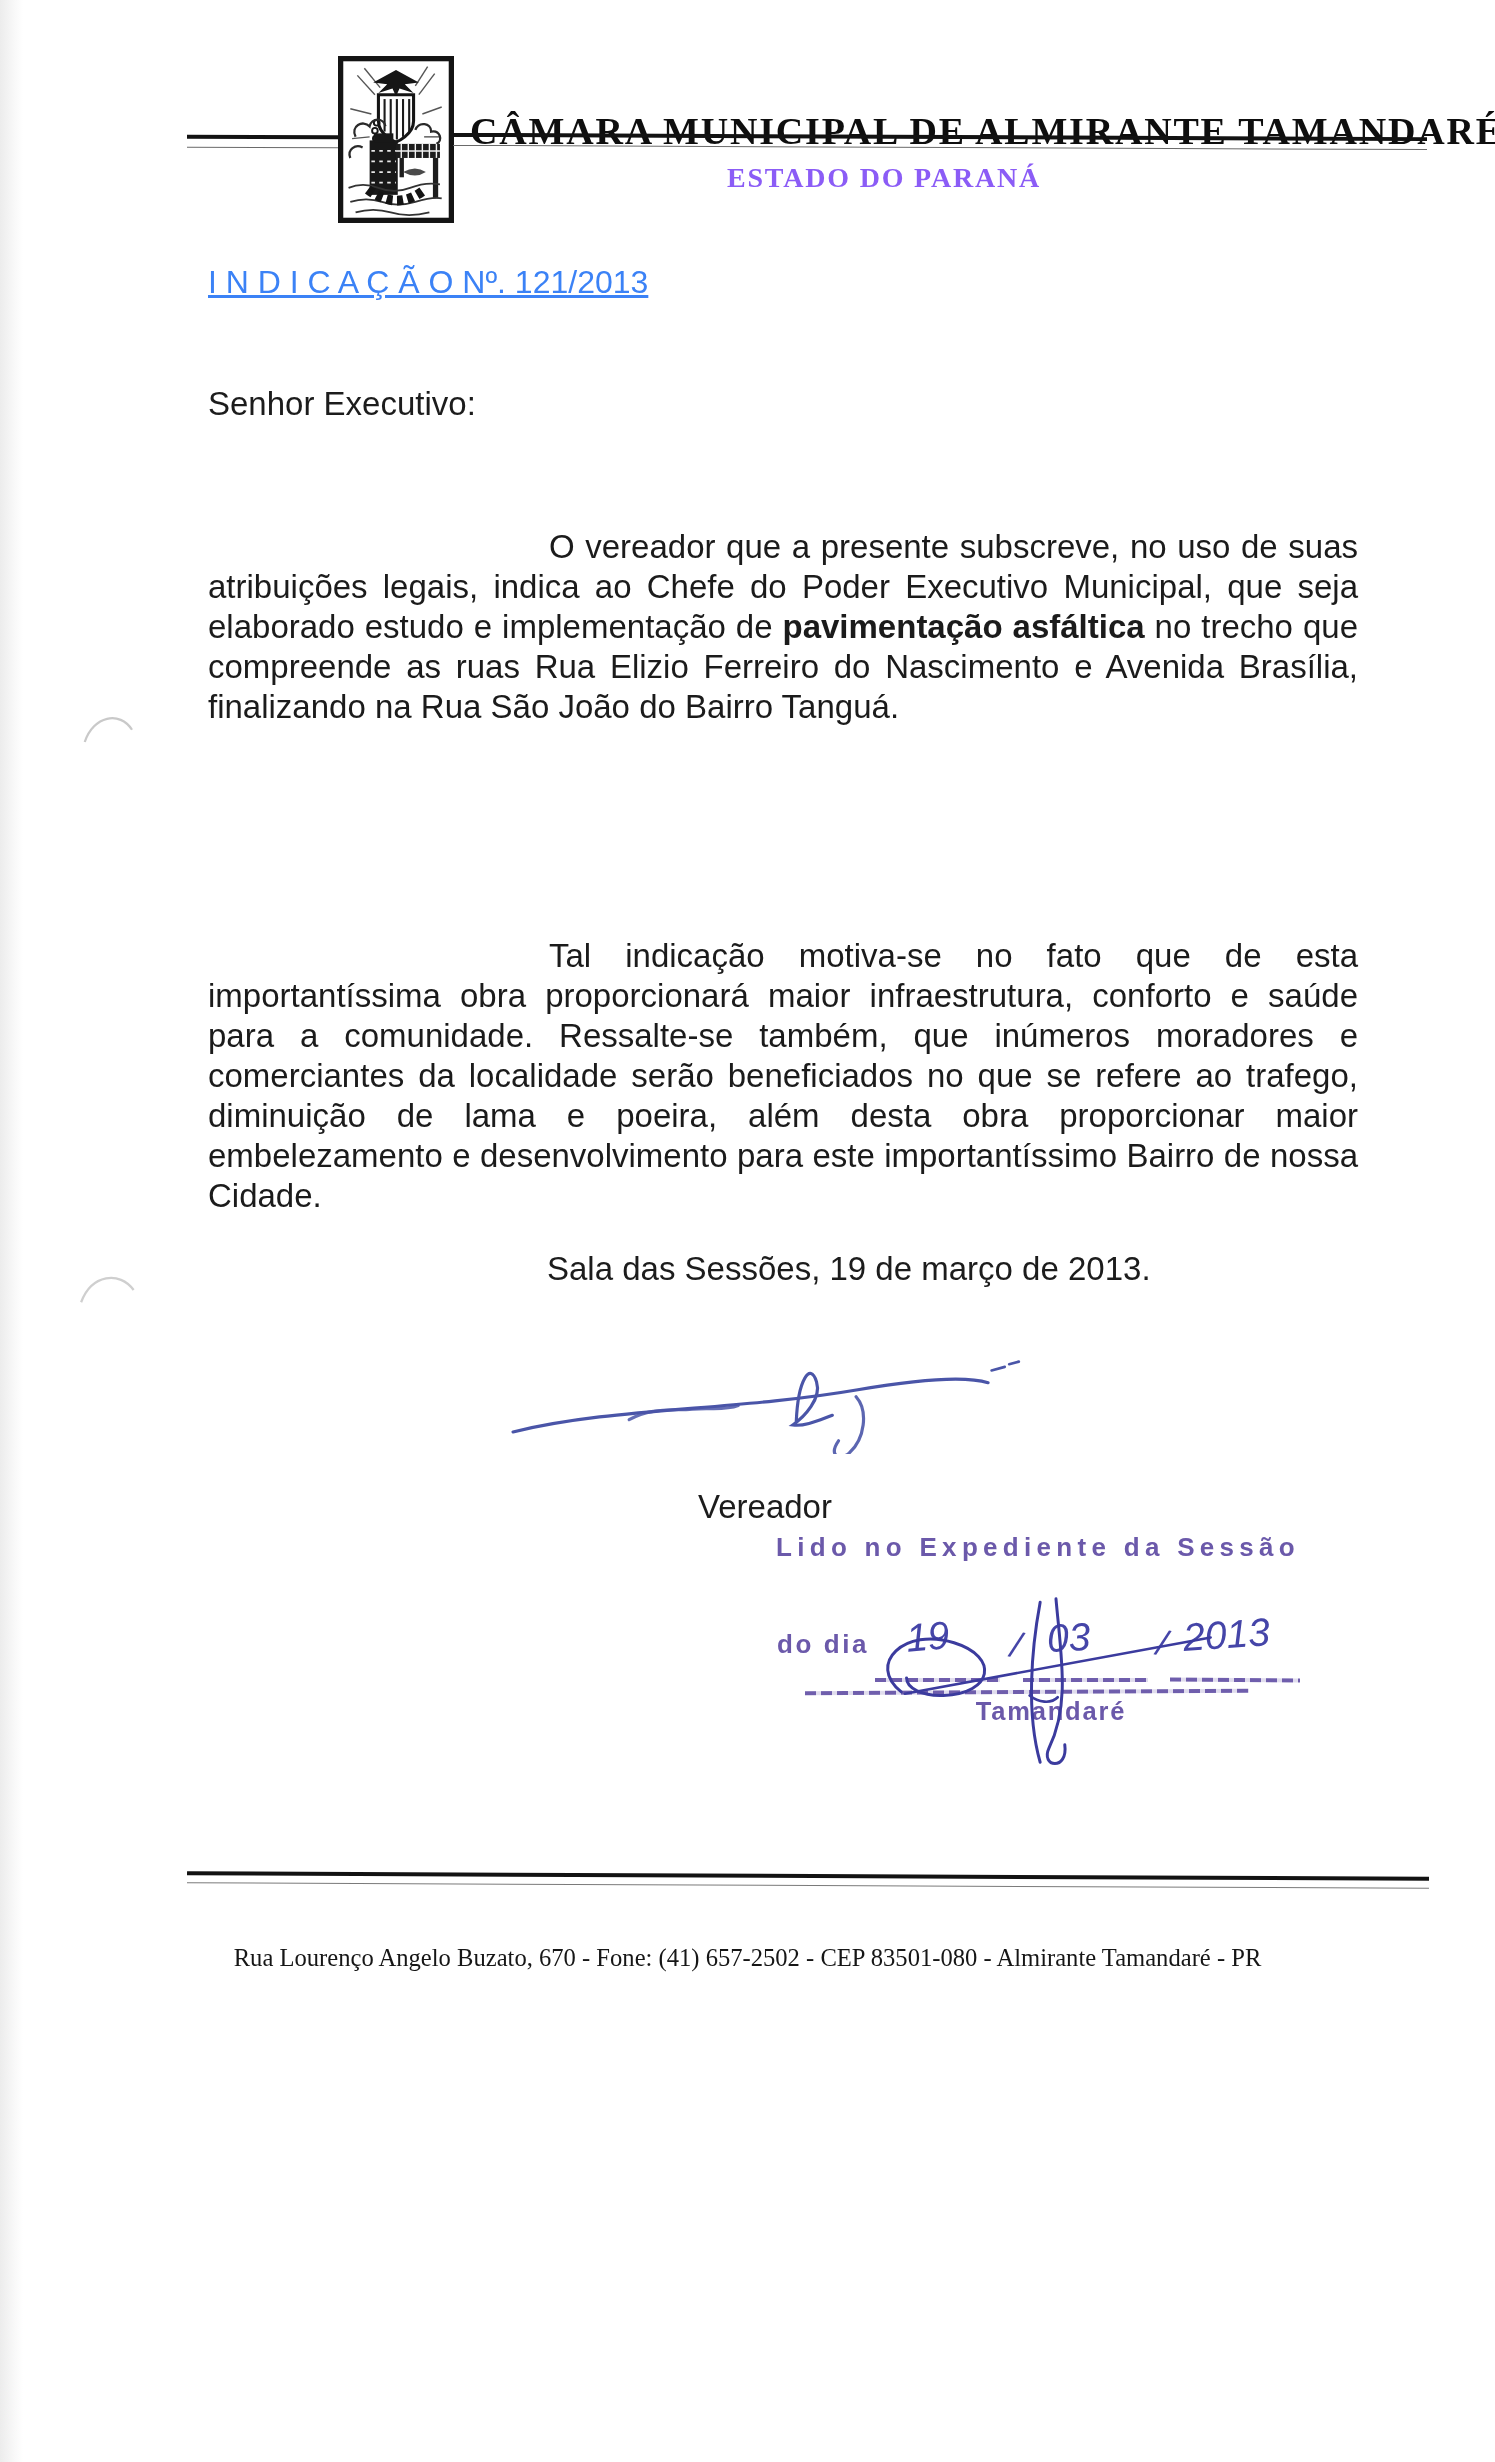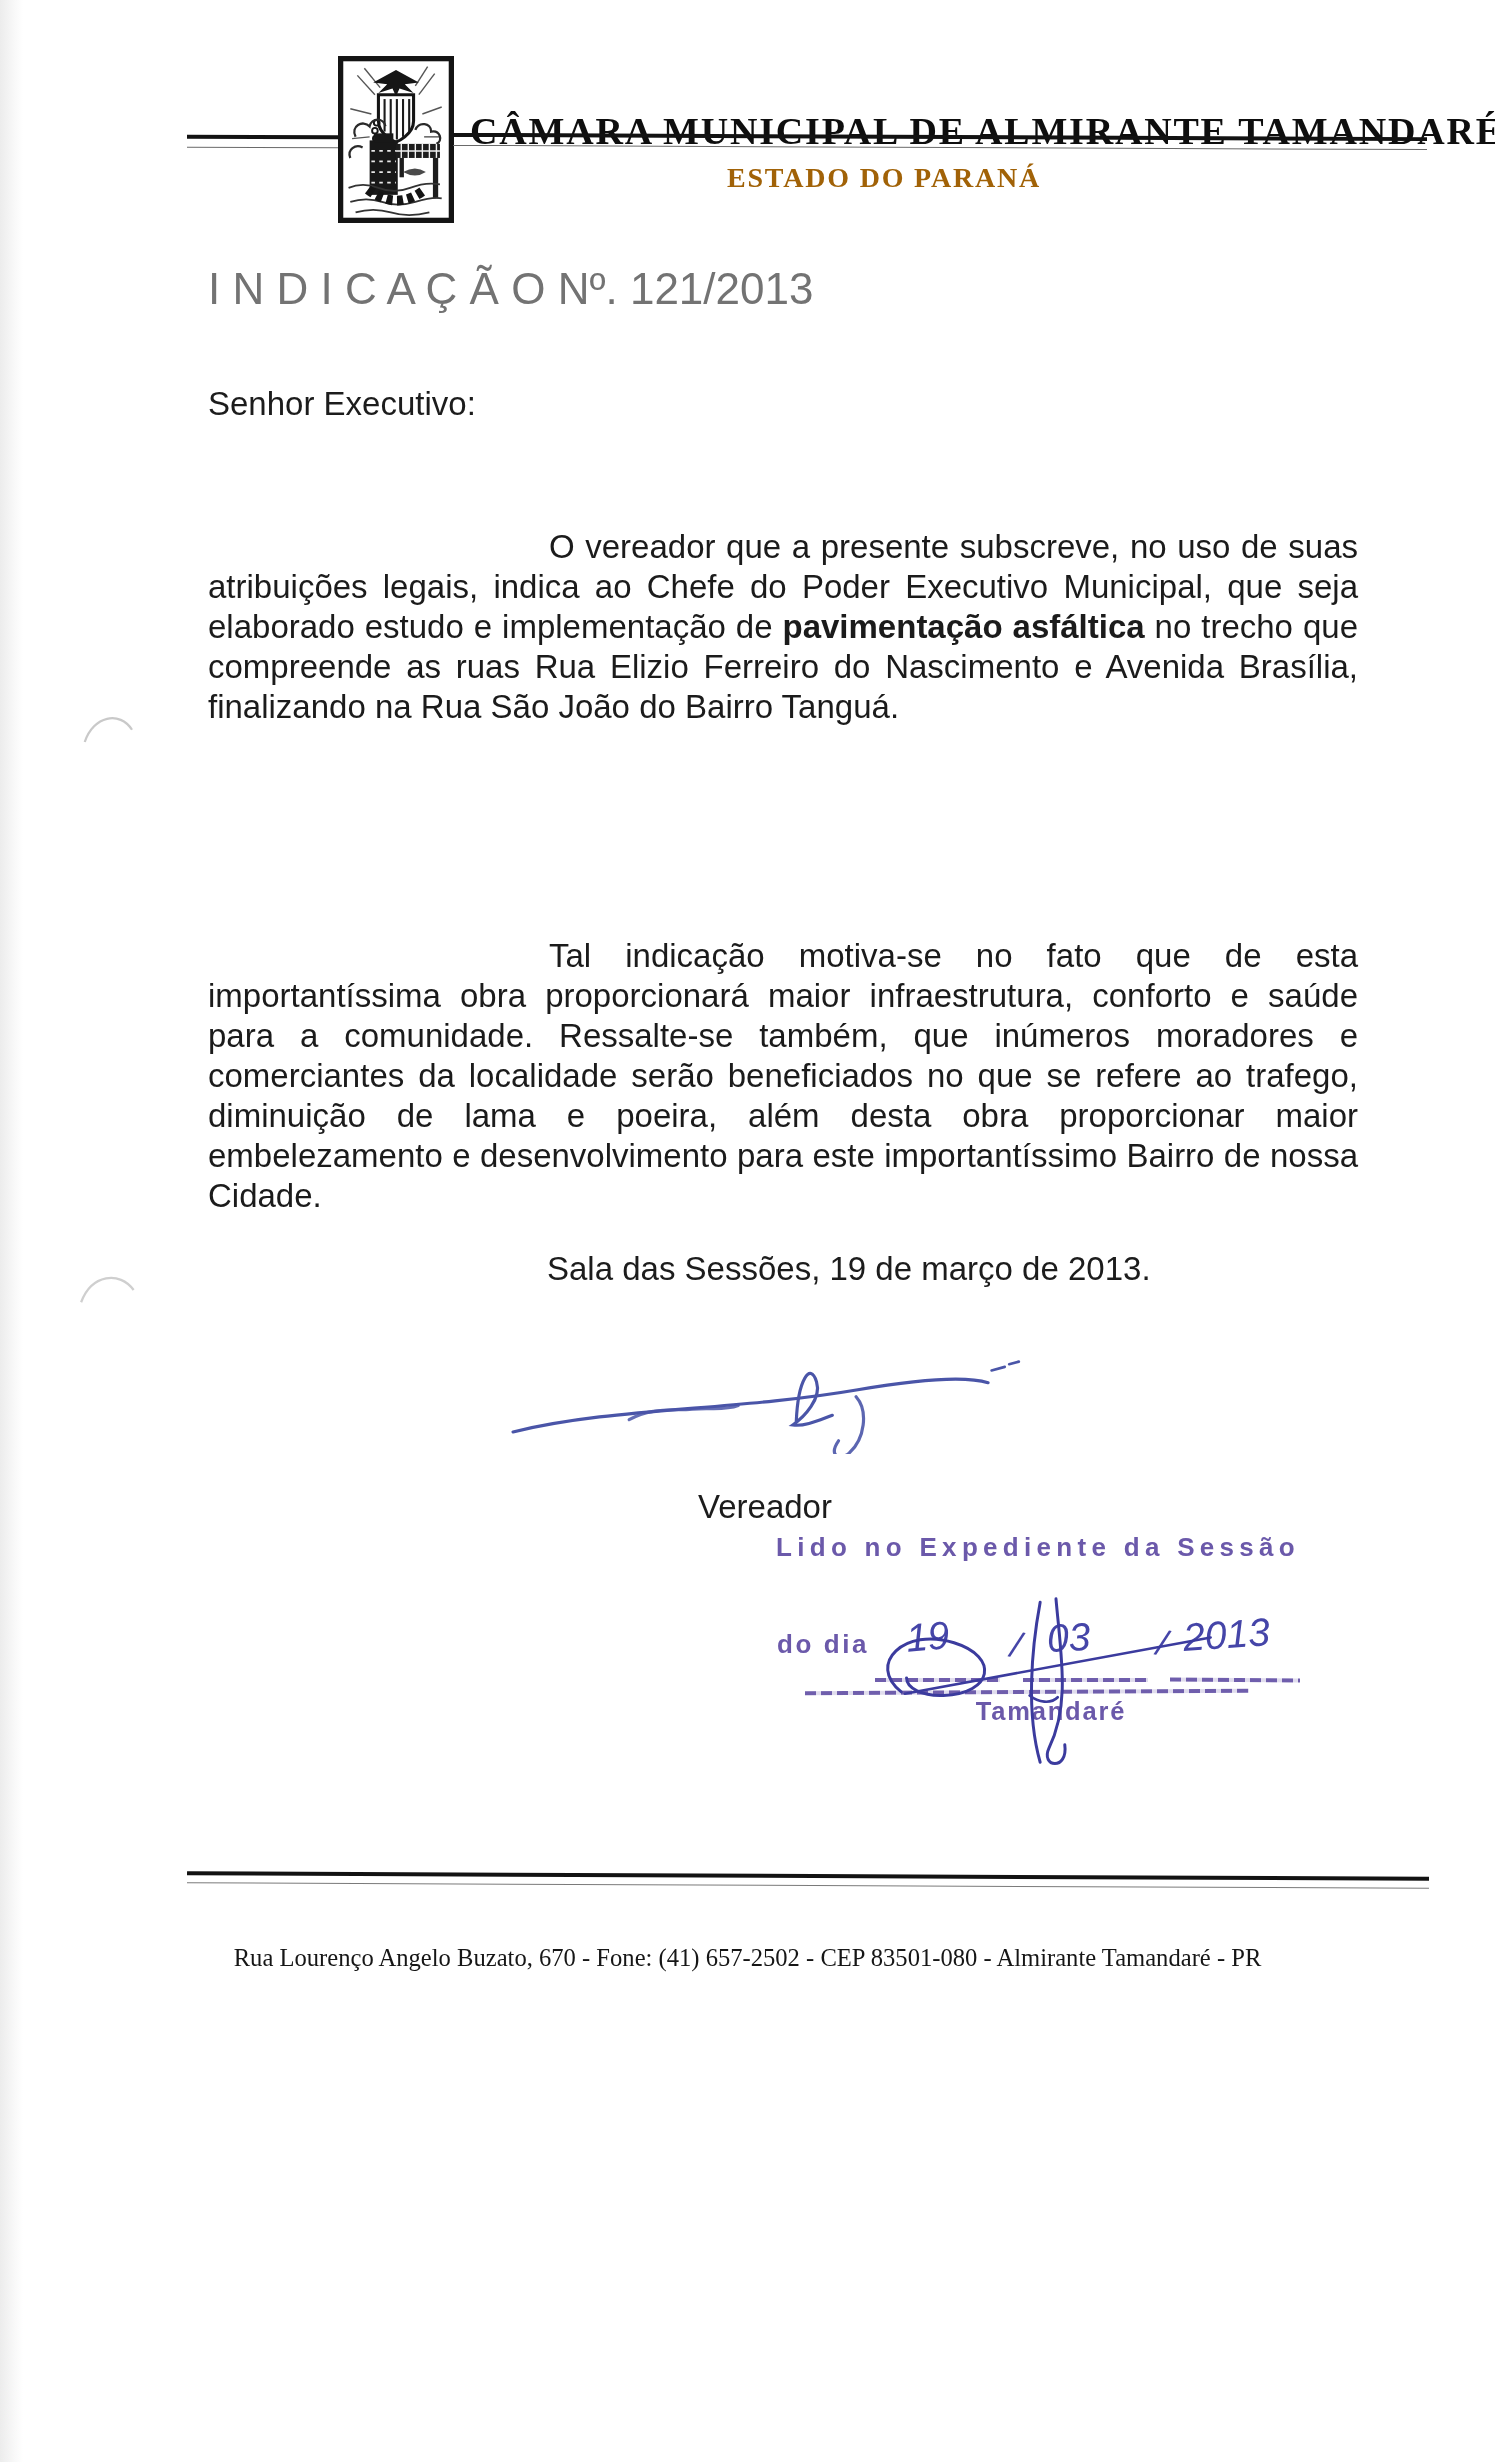--- a/index.html
+++ b/index.html
@@ -24,27 +24,27 @@
     white-space:nowrap;
   }
   .rule2{height:16px;}
   .rule2 .r-thick{height:3.5px;background:#121212;}
   .rule2 .r-thin{height:1.8px;background:#6a6a6a;margin-top:8px;}
   .hdr-rule-left{left:187px;top:135px;width:151px;transform:rotate(.2deg);}
   .hdr-rule-right{left:453px;top:135px;width:974px;transform:rotate(.25deg);}
   .state-line{
     left:620px;top:162px;width:528px;text-align:center;
     font-family:"Liberation Serif","DejaVu Serif",serif;
-    font-weight:bold;font-size:28px;letter-spacing:1.8px;color:#a16207;
+    font-weight:bold;font-size:28px;letter-spacing:1.8px;color:#8b5cf6;
     white-space:nowrap;
   }
   
   .emblem{left:338px;top:56px;}
   
-  .doc-title{left:208px;top:264px;font-size:44px;color:#737373;white-space:nowrap;}
+  .doc-title{left:208px;top:264px;font-size:32px;color:#3b82f6;white-space:nowrap;text-decoration:underline;}
   .salutation{left:208px;top:385px;font-size:33px;}
   .bodypara{
     left:208px;width:1150px;
     font-size:33px;line-height:40px;
     text-align:justify;text-align-last:left;
     text-indent:341px;color:#1b1b1b;margin:0;
   }
   .p1{top:527px;}
   .p2{top:770px;}
   .p3{top:936px;}

